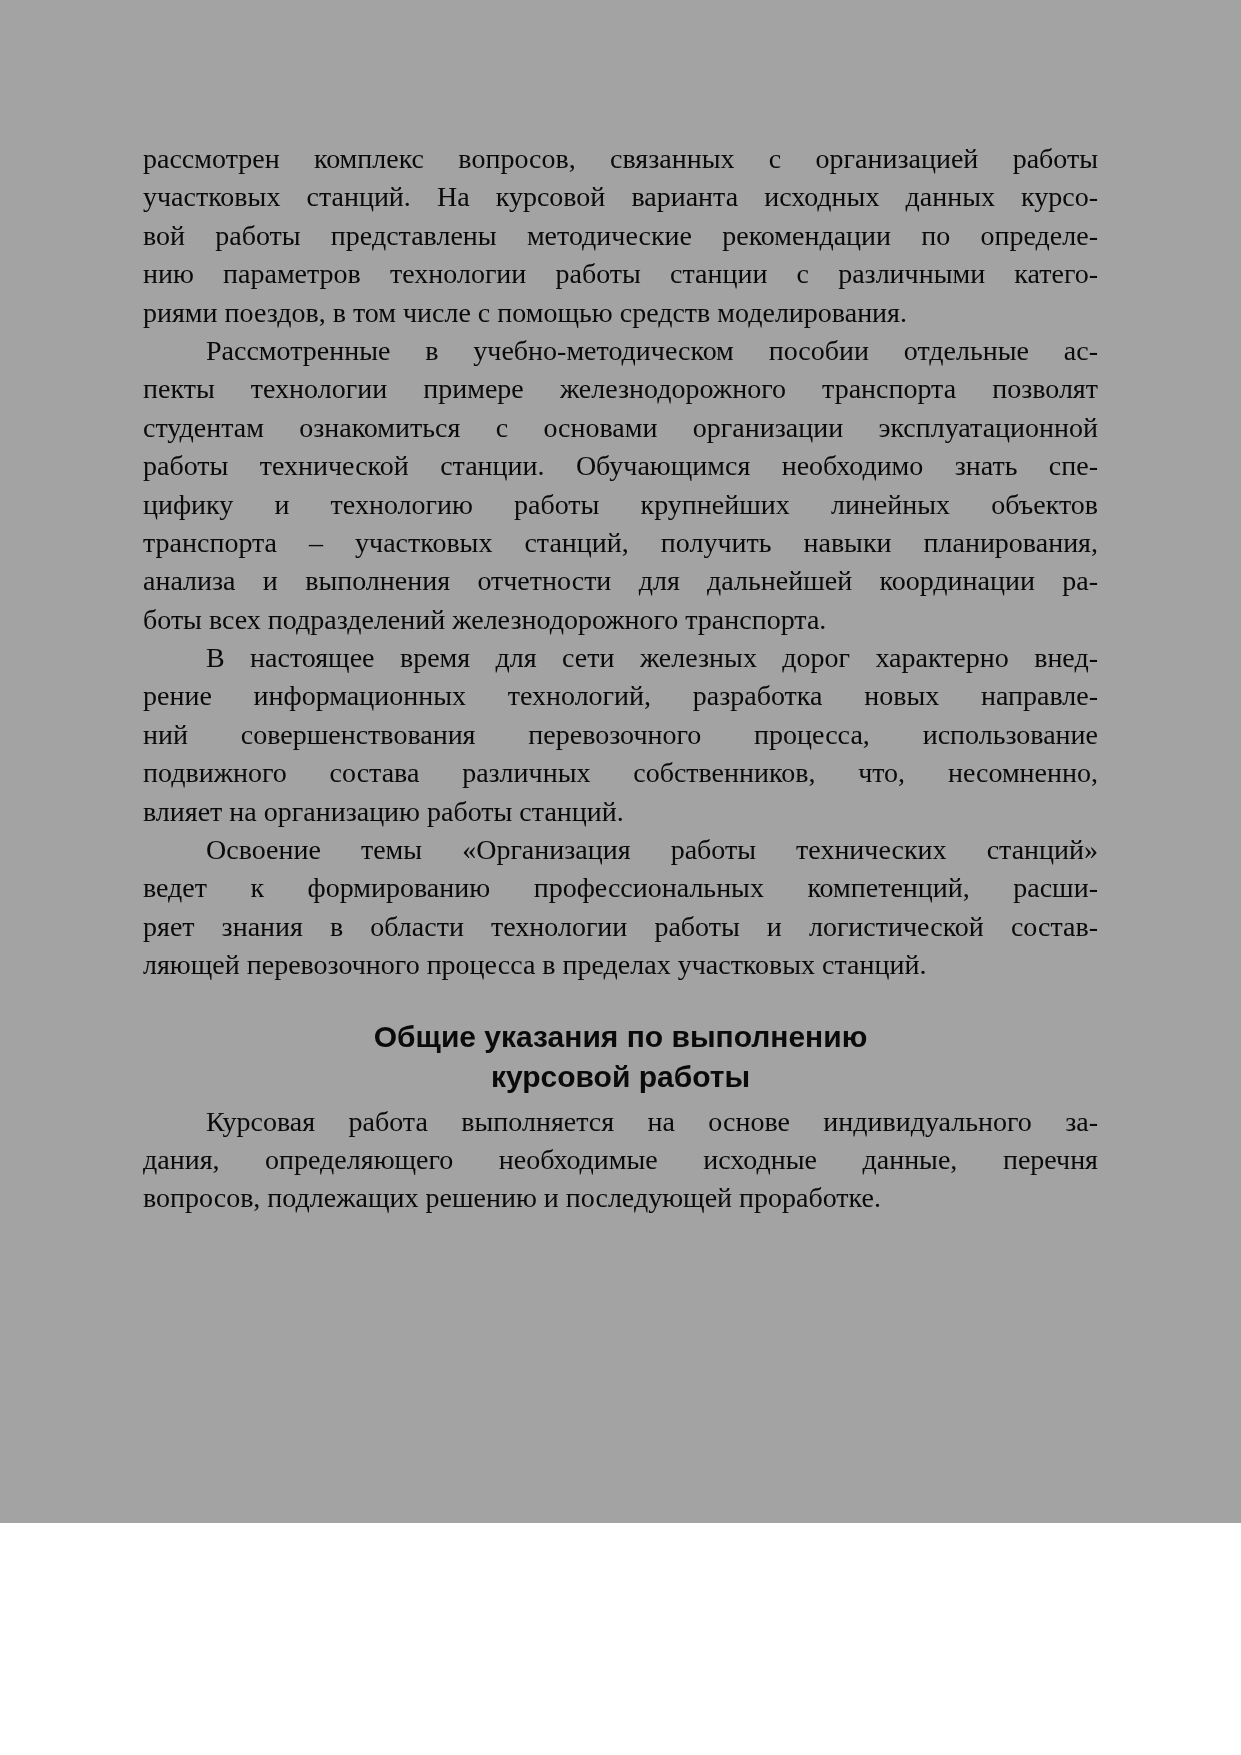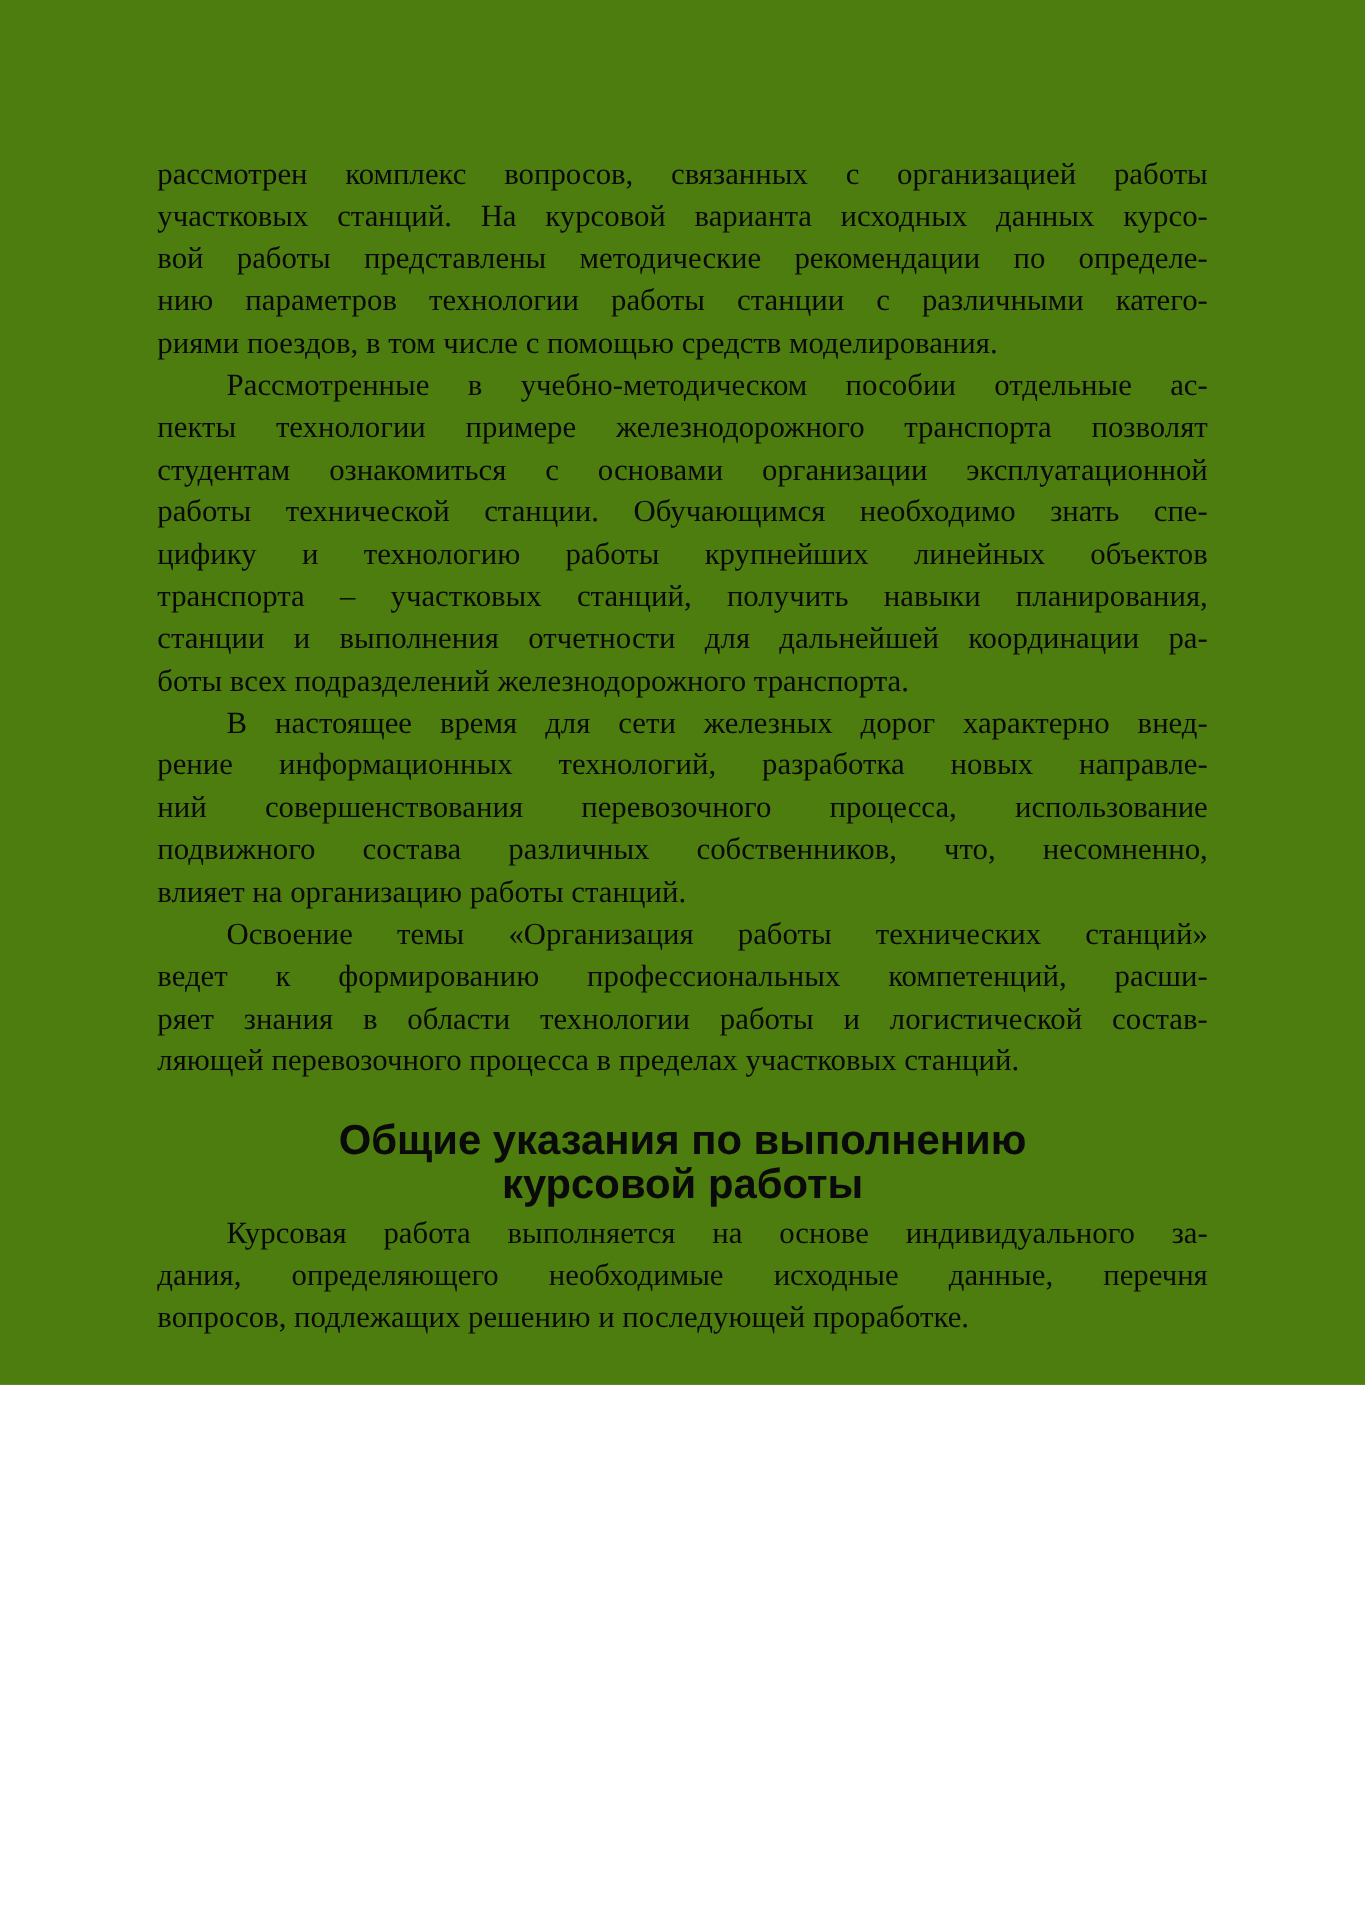--- a/index.html
+++ b/index.html
@@ -3,22 +3,22 @@
 <meta charset="utf-8">
 <style>
   html, body {
     margin: 0;
     padding: 0;
     background: #ffffff;
   }
   .page {
     position: relative;
     width: 1241px;
-    height: 1259px;
-    background: #4d7c0f;
+    height: 1523px;
+    background: #a3a3a3;
     color: #0a0a0a;
     overflow: hidden;
   }
   .text-flow {
     position: absolute;
     left: 143px;
     top: 140px;
     width: 955px;
     font-family: "Liberation Serif", serif;
     font-size: 28px;
@@ -37,21 +37,21 @@
   .line.last {
     text-align: right;
     text-align-last: left;
   }
   .line.first-indent {
     text-indent: 63px;
   }
   .heading {
     font-family: "Liberation Sans", sans-serif;
     font-weight: bold;
-    font-size: 38px;
+    font-size: 30px;
     line-height: 40px;
     margin: 32px 0 6px 0;
   }
   .heading .line {
     height: 40px;
     text-align: center;
     text-align-last: center;
   }
   .page-number {
     position: absolute;
@@ -75,21 +75,21 @@
         <div class="line">нию параметров технологии работы станции с различными катего-</div>
         <div class="line last">риями поездов, в том числе с помощью средств моделирования.</div>
       </div>
       <div class="para">
         <div class="line first-indent">Рассмотренные в учебно-методическом пособии отдельные ас-</div>
         <div class="line">пекты технологии примере железнодорожного транспорта позволят</div>
         <div class="line">студентам ознакомиться с основами организации эксплуатационной</div>
         <div class="line">работы технической станции. Обучающимся необходимо знать спе-</div>
         <div class="line">цифику и технологию работы крупнейших линейных объектов</div>
         <div class="line">транспорта – участковых станций, получить навыки планирования,</div>
-        <div class="line">станции и выполнения отчетности для дальнейшей координации ра-</div>
+        <div class="line">анализа и выполнения отчетности для дальнейшей координации ра-</div>
         <div class="line last">боты всех подразделений железнодорожного транспорта.</div>
       </div>
       <div class="para">
         <div class="line first-indent">В настоящее время для сети железных дорог характерно внед-</div>
         <div class="line">рение информационных технологий, разработка новых направле-</div>
         <div class="line">ний совершенствования перевозочного процесса, использование</div>
         <div class="line">подвижного состава различных собственников, что, несомненно,</div>
         <div class="line last">влияет на организацию работы станций.</div>
       </div>
       <div class="para">

